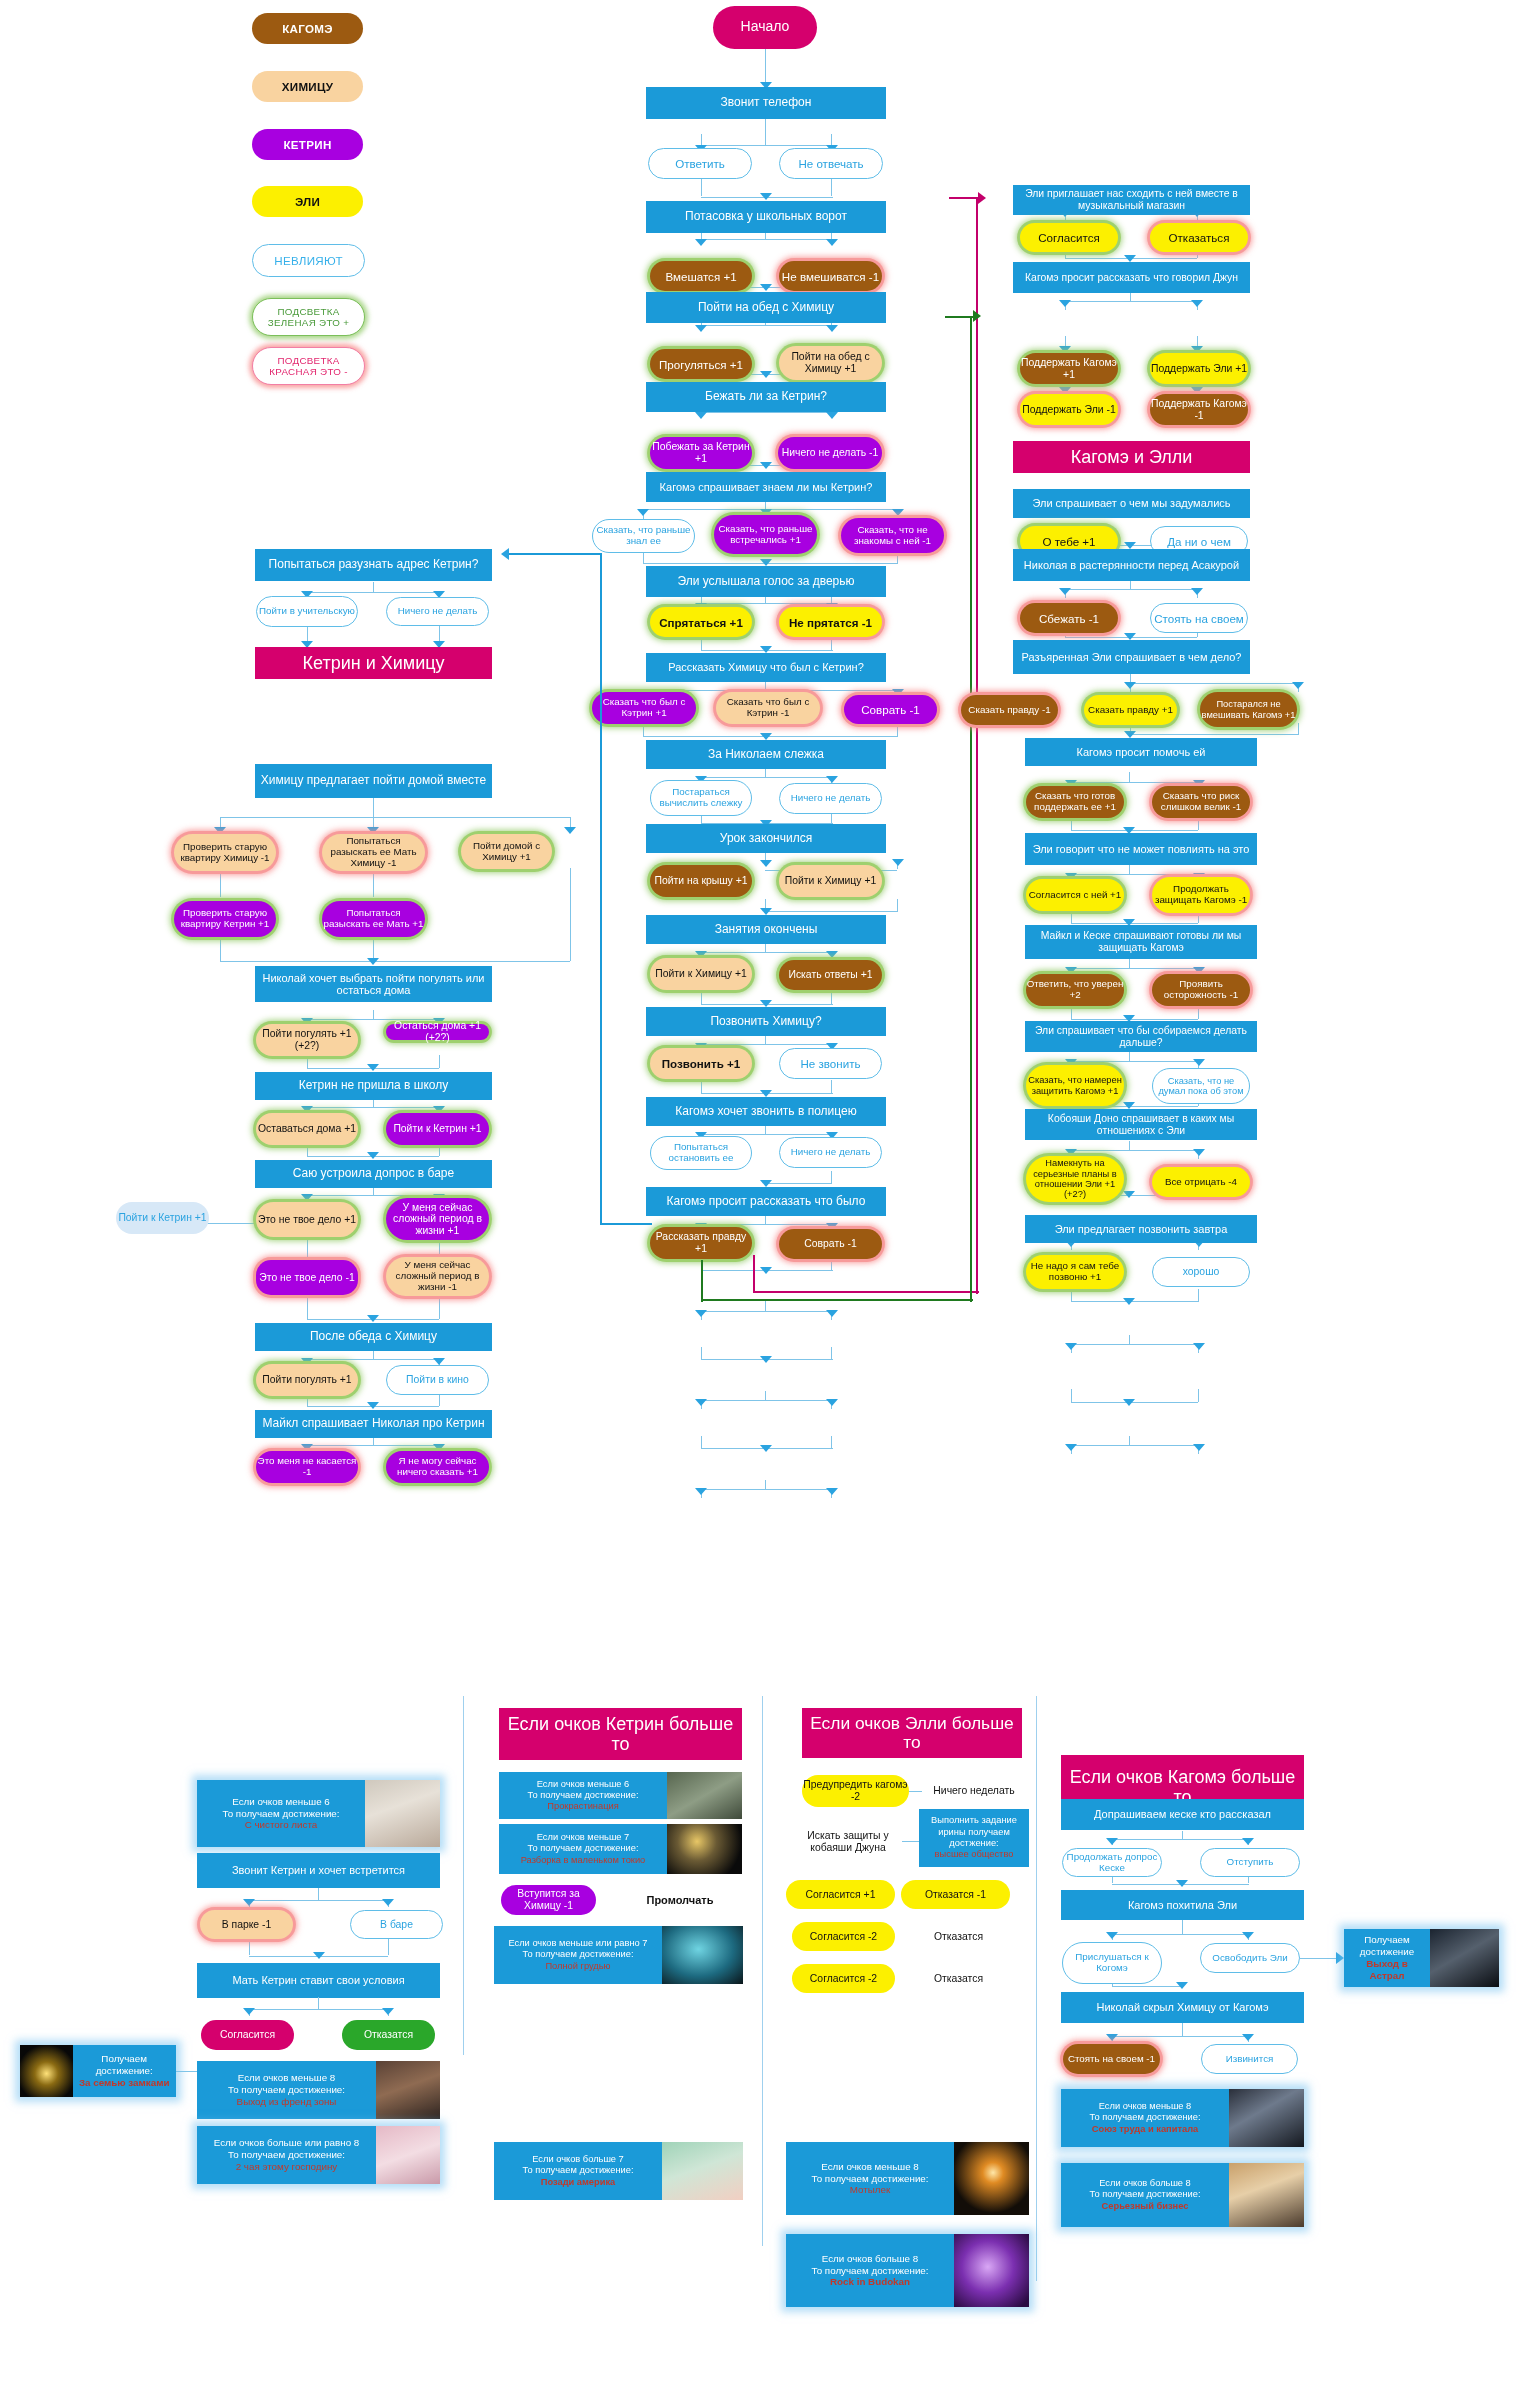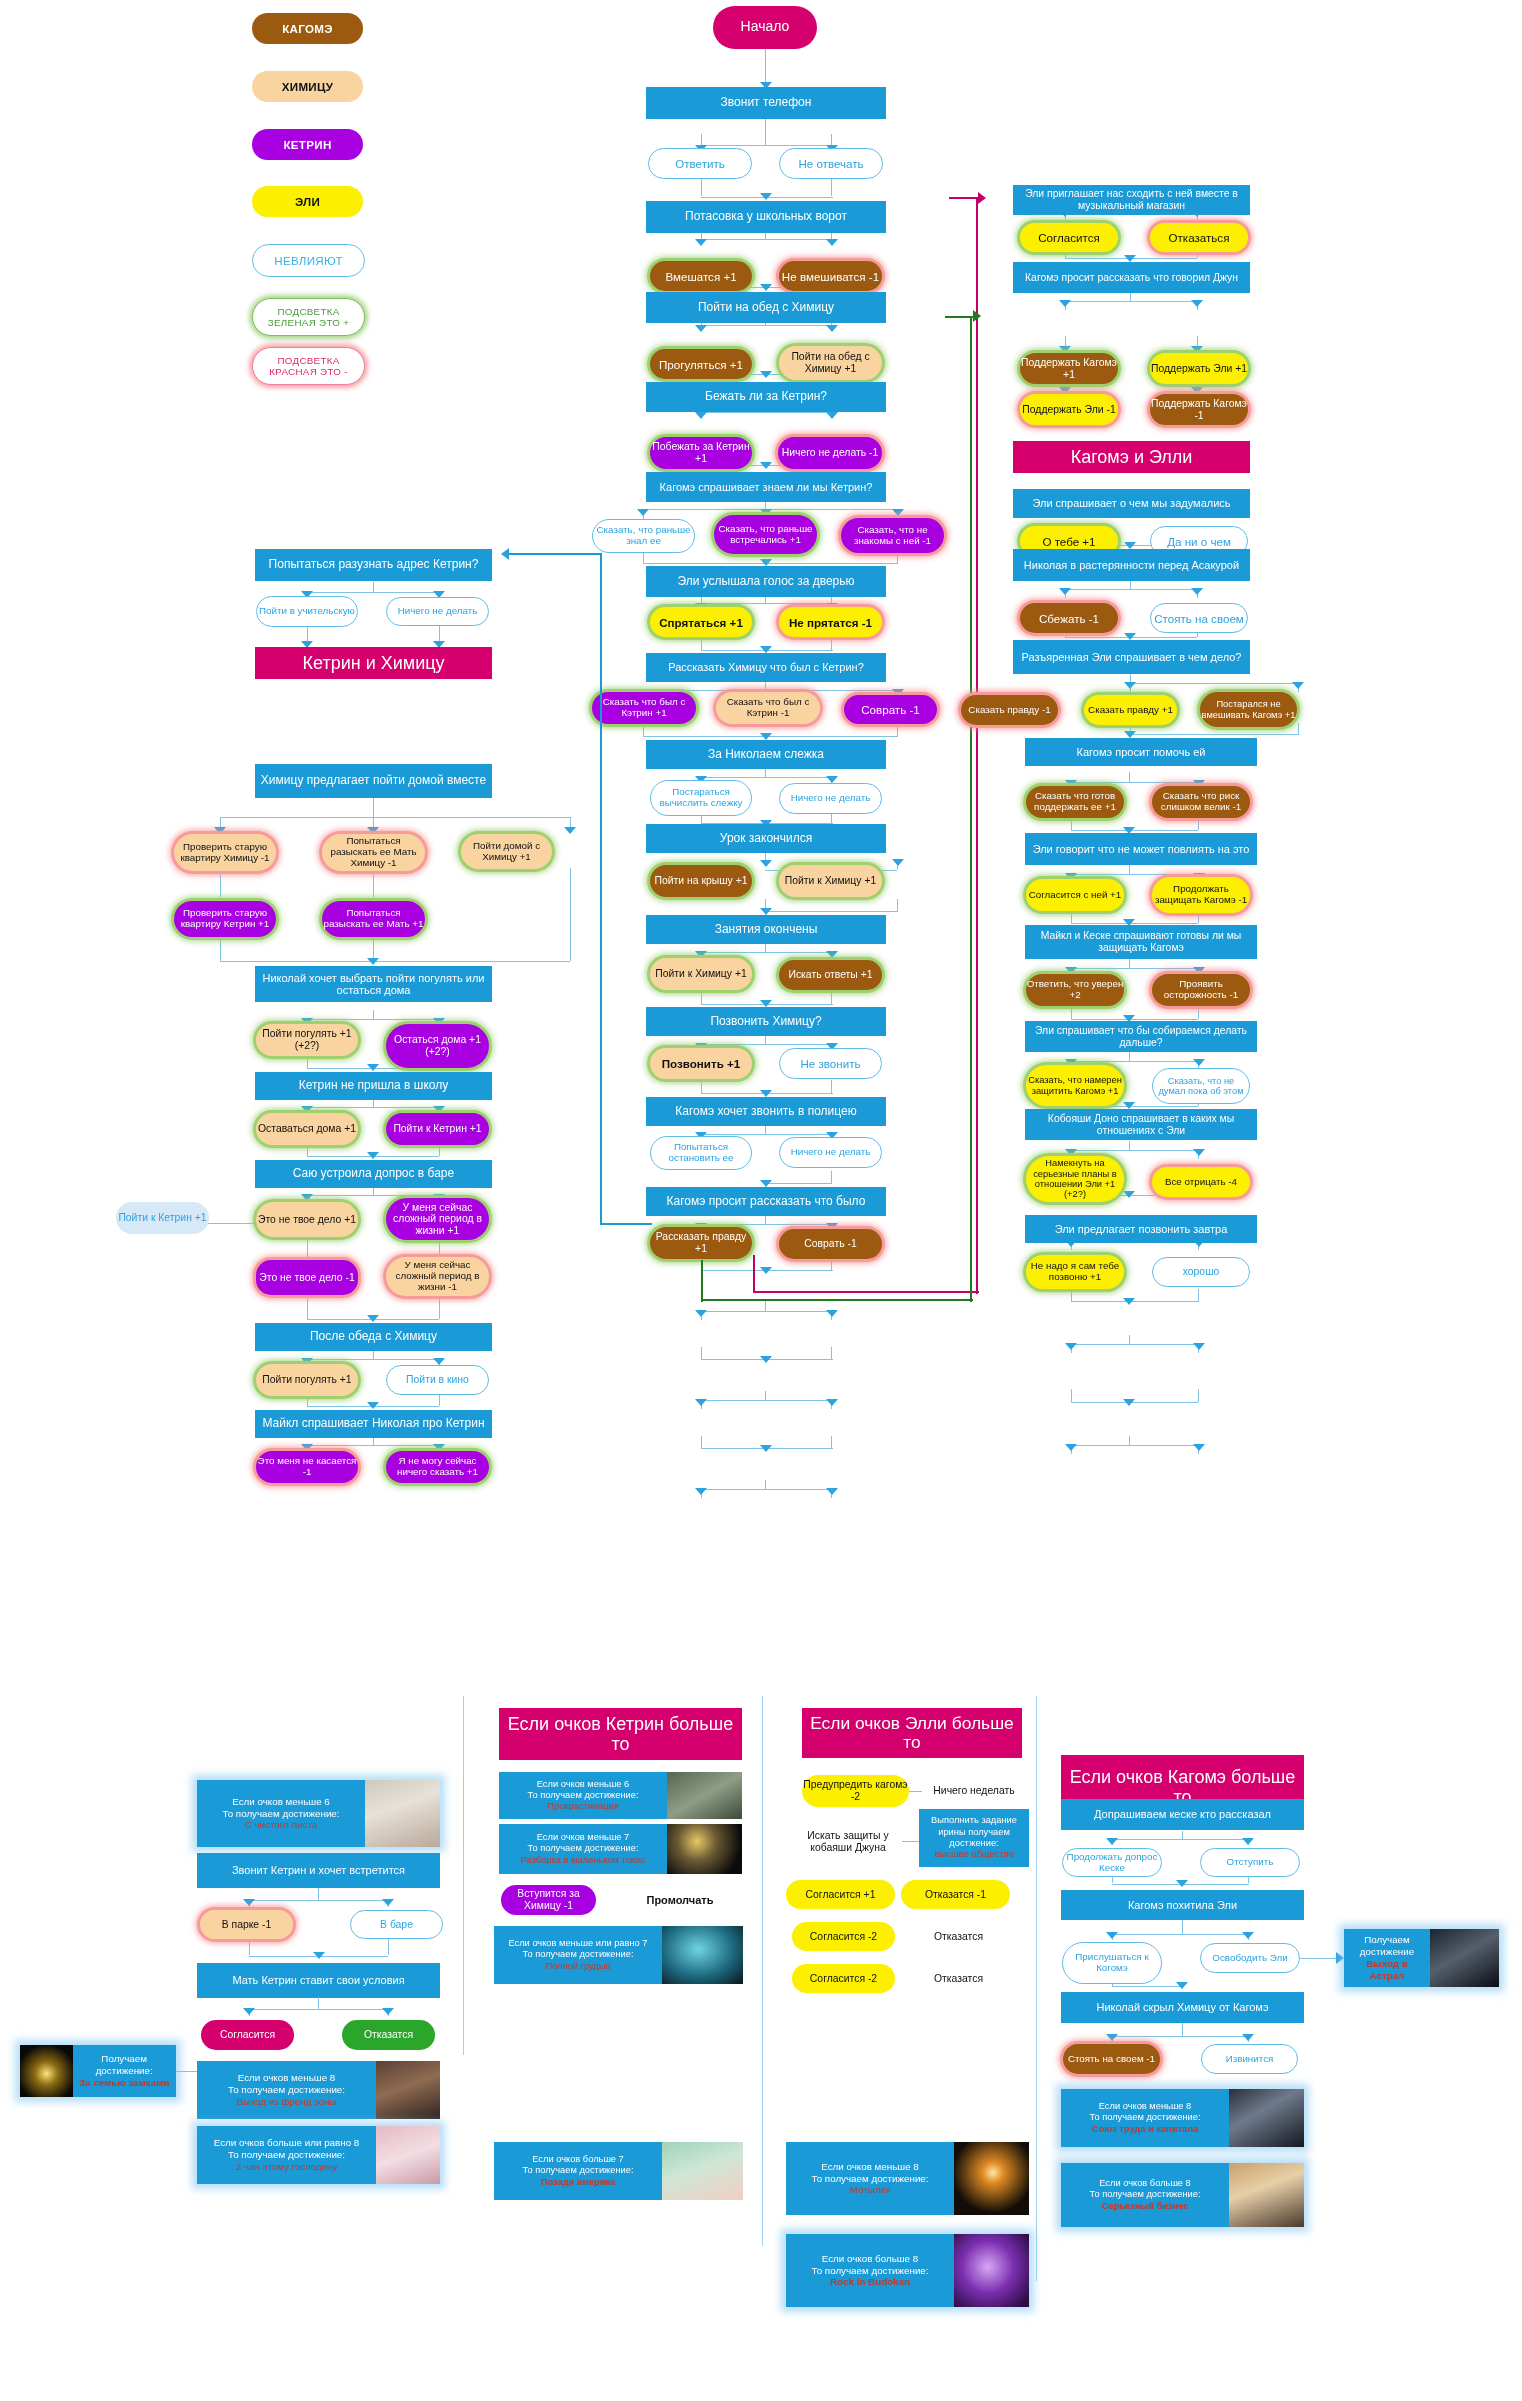--- a/index.html
+++ b/index.html
@@ -540,21 +540,21 @@
   <div class="node pill p-ketrin gp" style="left:322px;top:901px;width:103px;height:36px;font-size:9.8px;">
       <span>Попытаться разыскать ее Мать +1</span>
     </div>
 
   <div class="node rect" style="left:255px;top:966px;width:237px;height:36px;font-size:11px;">
       <span>Николай хочет выбрать пойти погулять или остаться дома</span>
     </div>
   <div class="node pill p-himitsu gp" style="left:256px;top:1024px;width:102px;height:32px;font-size:10.4px;">
       <span>Пойти погулять +1 (+2?)</span>
     </div>
-  <div class="node pill p-ketrin gp" style="left:386px;top:1024px;width:103px;height:44px;font-size:10.4px;">
+  <div class="node pill p-ketrin gp" style="left:386px;top:1024px;width:103px;height:16px;font-size:10.4px;">
       <span>Остаться дома +1 (+2?)</span>
     </div>
   <div class="node rect" style="left:255px;top:1072px;width:237px;height:28px;">
       <span>Кетрин не пришла в школу</span>
     </div>
   <div class="node pill p-himitsu gp" style="left:256px;top:1113px;width:102px;height:32px;font-size:10.4px;">
       <span>Оставаться дома +1</span>
     </div>
   <div class="node pill p-ketrin gp" style="left:386px;top:1113px;width:103px;height:32px;font-size:10.4px;">
       <span>Пойти к Кетрин +1</span>

